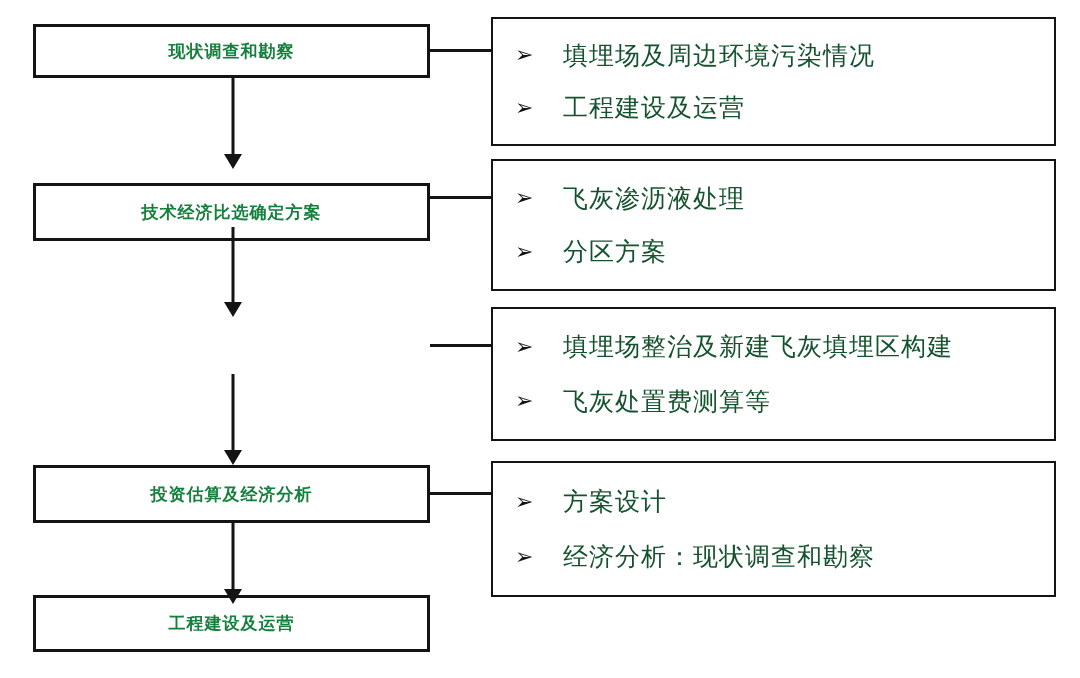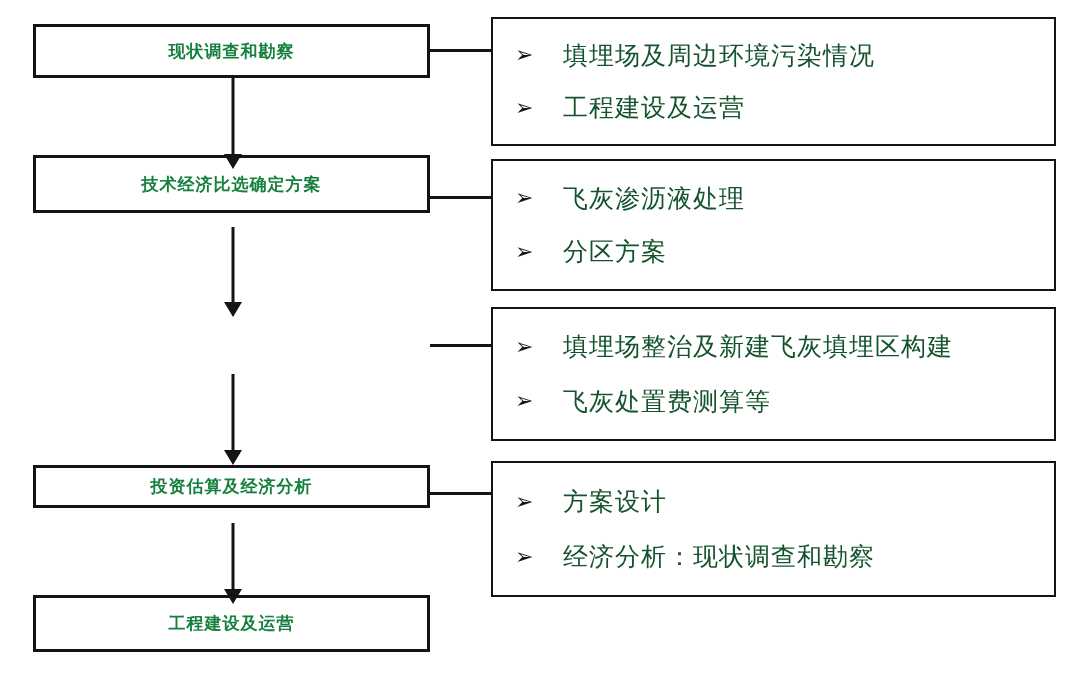--- a/index.html
+++ b/index.html
@@ -102,24 +102,24 @@
   }
 </style>
 </head>
 <body>
 
 <div class="canvas">
 
   <div class="lbox" style="top:24px;height:54px">
     <span class="label">现状调查和勘察</span>
   </div>
-  <div class="lbox" style="top:155px;height:58px">
+  <div class="lbox" style="top:183px;height:58px">
     <span class="label">技术经济比选确定方案</span>
   </div>
-  <div class="lbox" style="top:465px;height:43px">
+  <div class="lbox" style="top:465px;height:58px">
     <span class="label">投资估算及经济分析</span>
   </div>
   <div class="lbox" style="top:595px;height:57px">
     <span class="label">工程建设及运营</span>
   </div>
 
   <div class="varrow" style="top:78px;height:91px">
     <div class="vline"></div>
     <div class="vhead"></div>
   </div>

